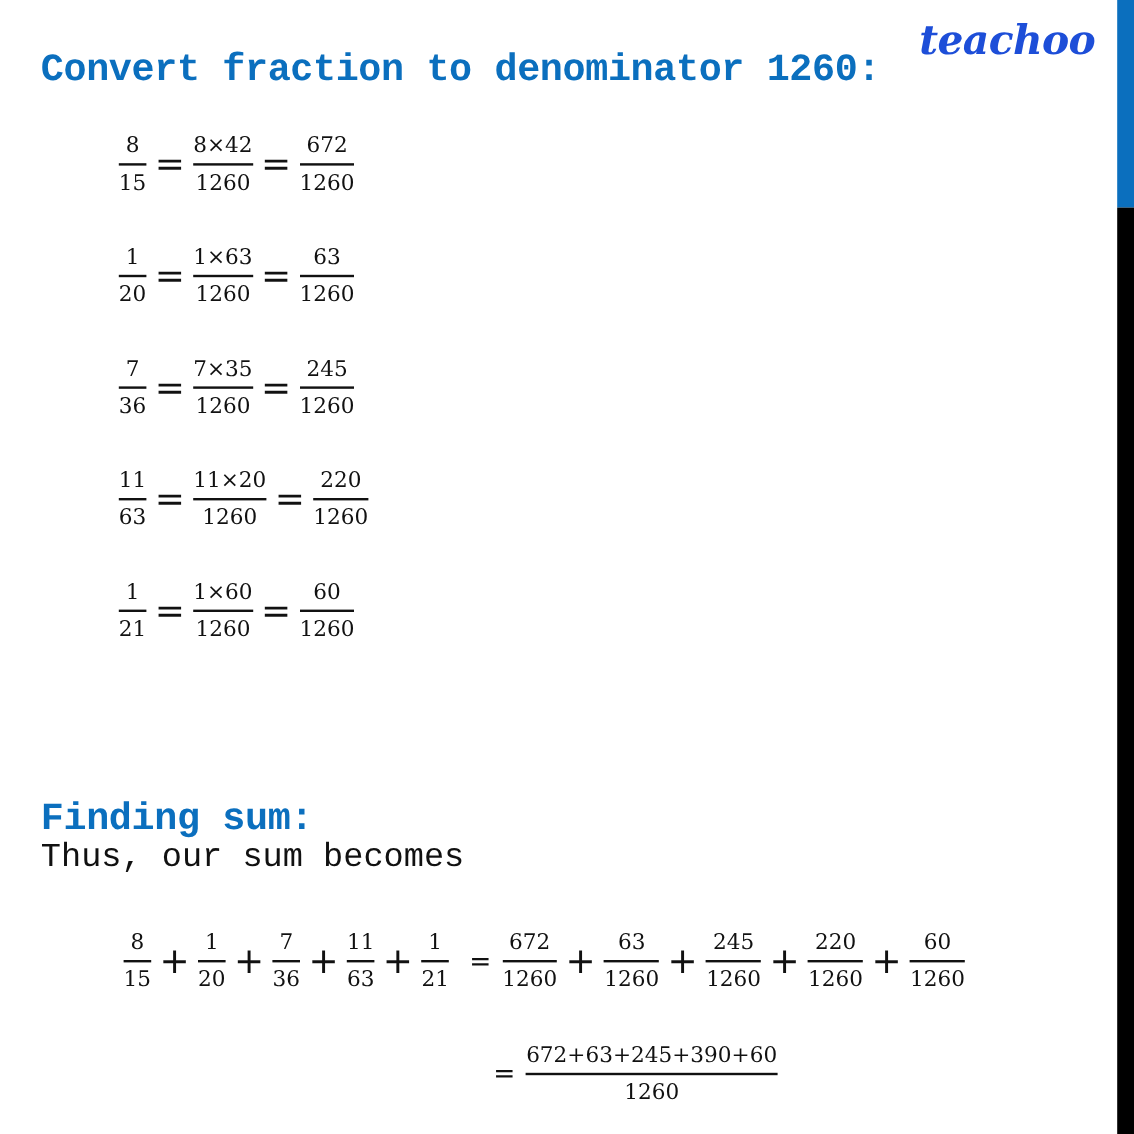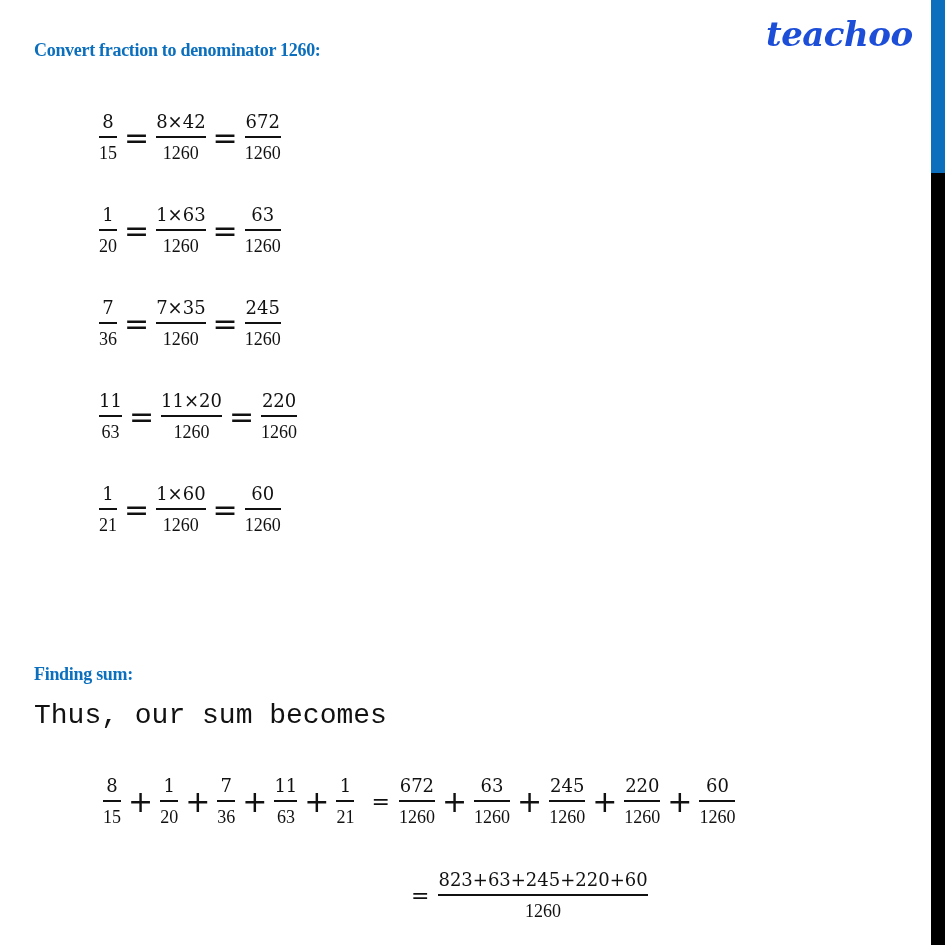--- a/index.html
+++ b/index.html
@@ -2,22 +2,22 @@
 <html><head>
   <meta charset="utf-8">
   <style>
     html, body { margin: 0; padding: 0; }
     body {
       width: 945px; height: 945px; position: relative; overflow: hidden;
       background: #ffffff; color: #111;
     }
     .heading {
       position: absolute; left: 34px;
-      font-family: Liberation Serif, serif; font-weight: bold;
-      font-size: 18px; color: #0b6fbe; letter-spacing: -0.3px;
+      font-family: Liberation Mono, monospace; font-weight: bold;
+      font-size: 32px; color: #0b6fbe; letter-spacing: -0.3px;
     }
     .body-text {
       position: absolute; left: 34px;
       font-family: "Liberation Sans", sans-serif; font-size: 28px; color: #111;
     }
     .logo {
       position: absolute; left: 766px; top: 14px;
       font-family: "DejaVu Serif", serif; font-style: italic; font-weight: bold;
       font-size: 34px; color: #1d4ed8; letter-spacing: -0.5px;
     }
@@ -30,21 +30,21 @@
     .eq {
       position: absolute; display: flex; align-items: center;
       font-family: "DejaVu Serif", serif; color: #111;
     }
     .frac {
       display: inline-flex; flex-direction: column; align-items: center;
       font-size: 18px; line-height: 1; padding: 0 3px;
     }
     .frac .num { padding-bottom: 5px; }
     .frac .bar { width: 100%; border-top: 2px solid #111; }
-    .frac .den { padding-top: 6px; font-family: Liberation Serif, serif; }
+    .frac .den { padding-top: 6px; }
     .op { font-size: 30px; padding: 0 4px; font-family: "DejaVu Sans", sans-serif; line-height: 1; }
     .op-small { font-size: 22px; padding: 0 6px; font-family: "DejaVu Sans", sans-serif; }
   </style>
 </head>
 <body>
 
 <div class="side-bar-blue"></div>
 <div class="side-bar-black"></div>
 
 <div class="logo">teachoo</div>
@@ -210,17 +210,17 @@
   <span class="frac">
       <span class="num">60</span>
       <span class="bar"></span>
       <span class="den">1260</span>
     </span>
 </div>
 
 <div class="eq" style="left:405px; top:871px;">
   <span class="op-small">=</span>
   <span class="frac">
-      <span class="num">823+63+245+220+60</span>
+      <span class="num">672+63+245+390+60</span>
       <span class="bar"></span>
       <span class="den">1260</span>
     </span>
 </div>
 
 </body></html>

